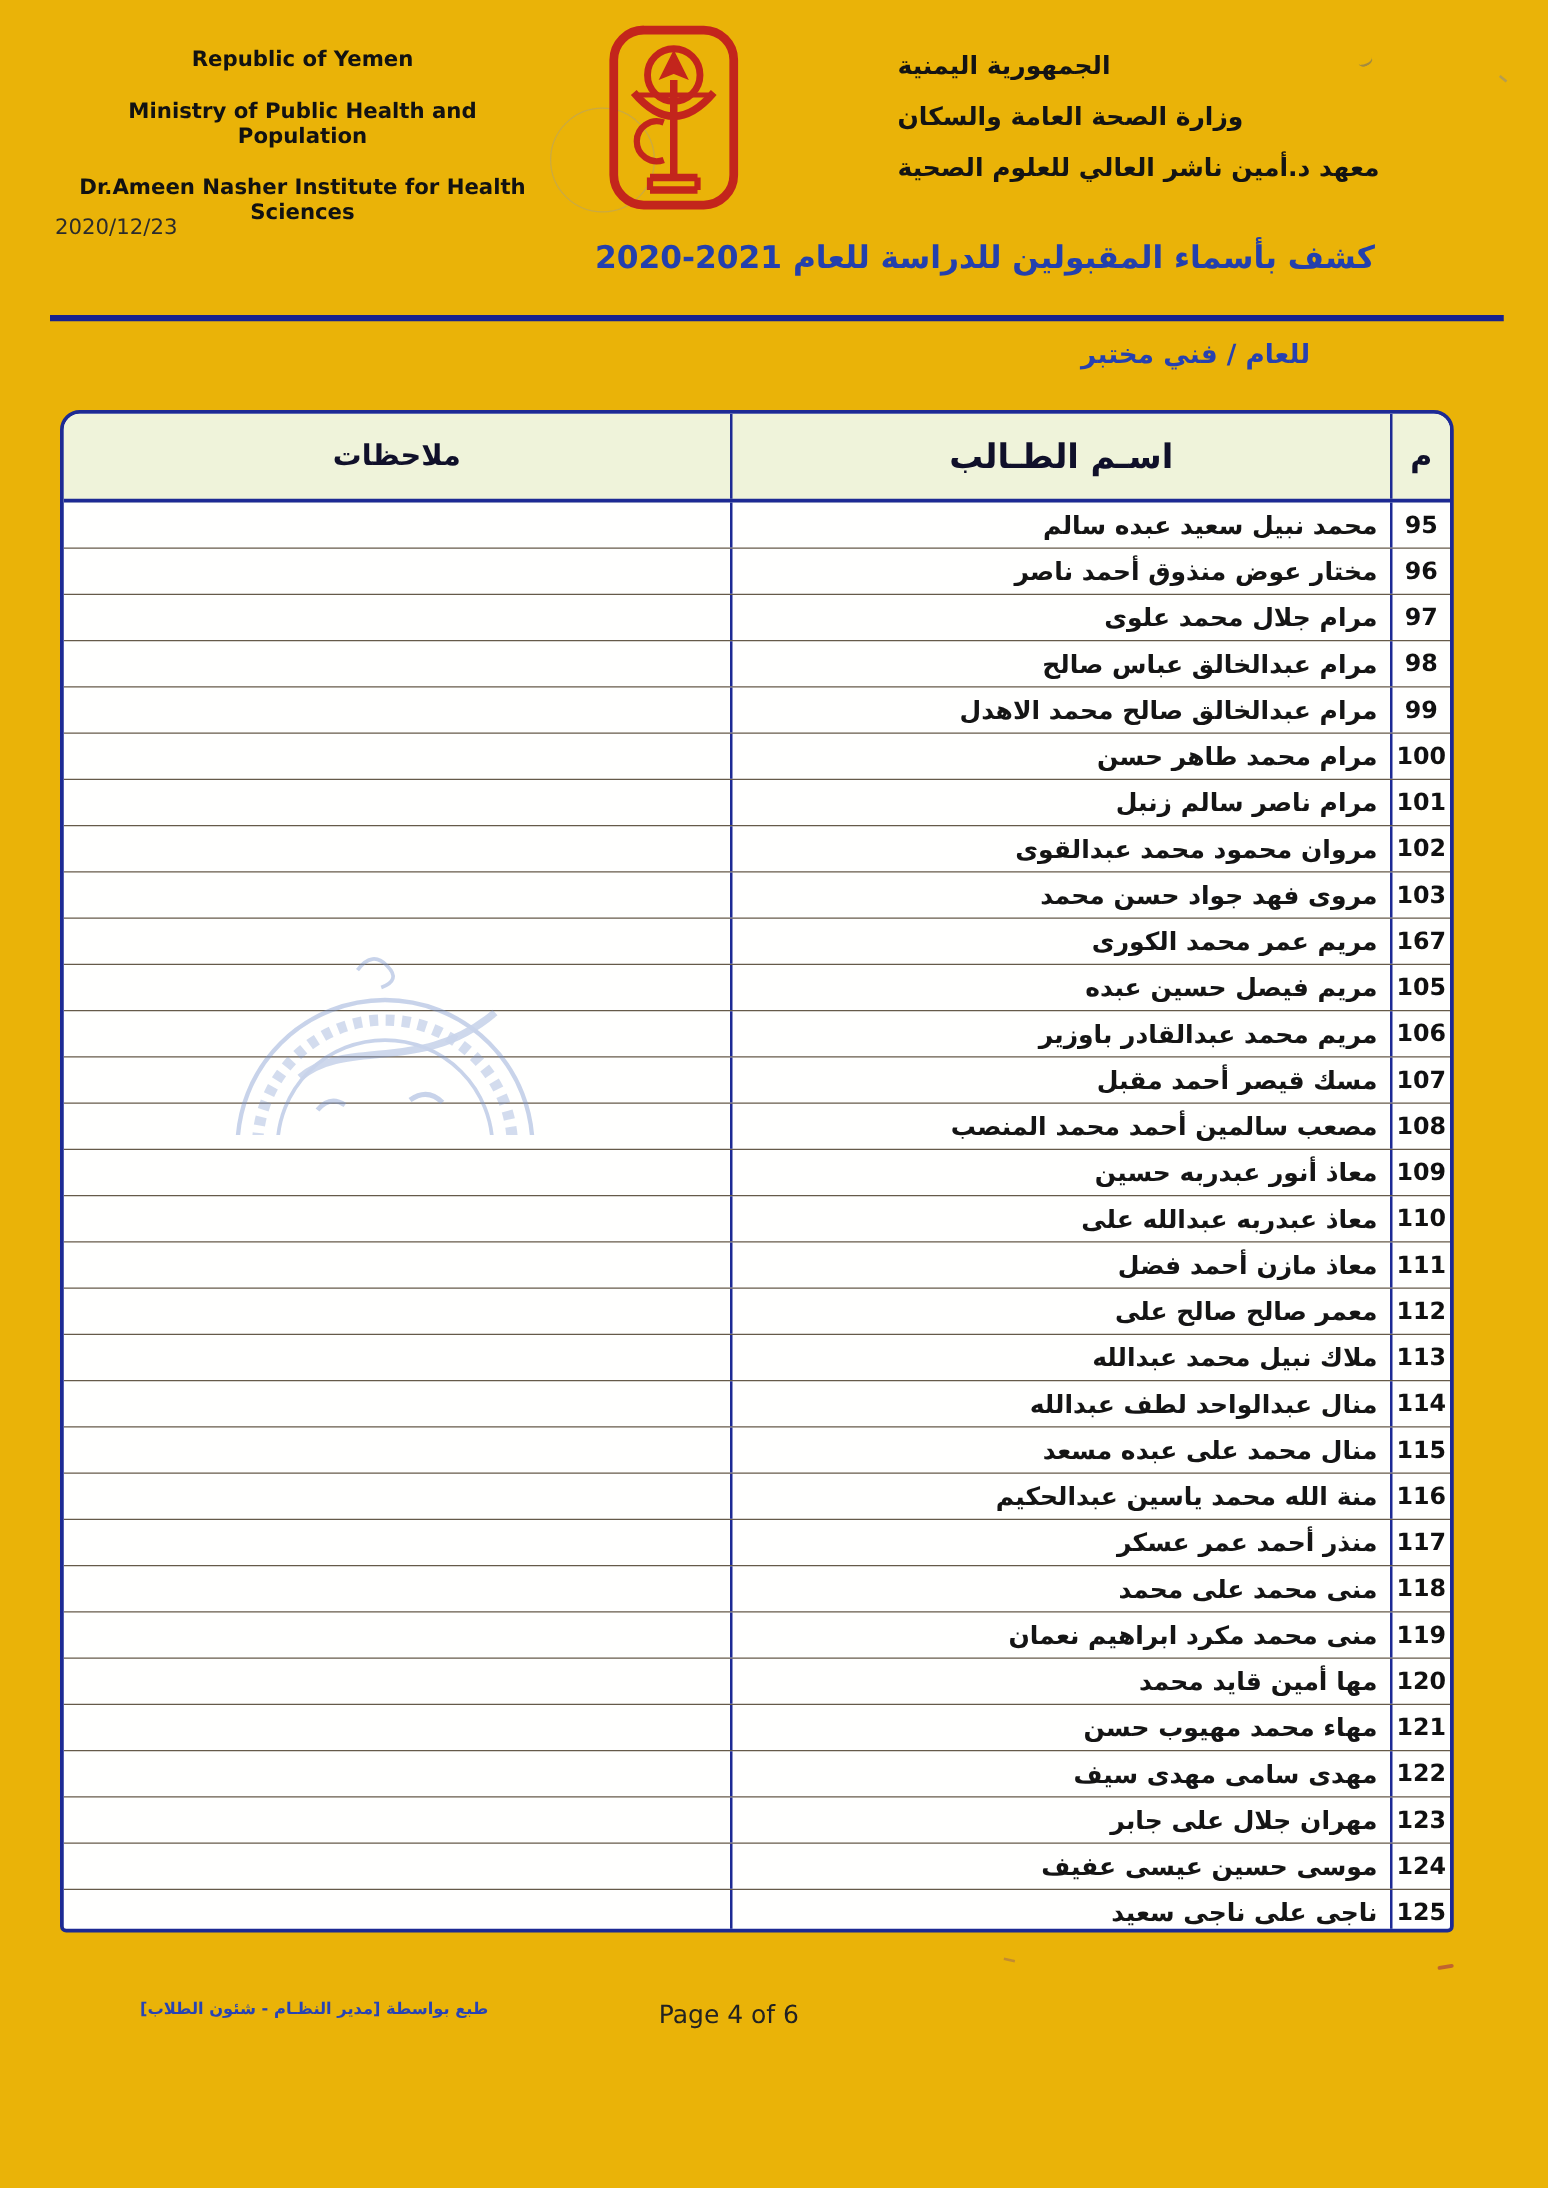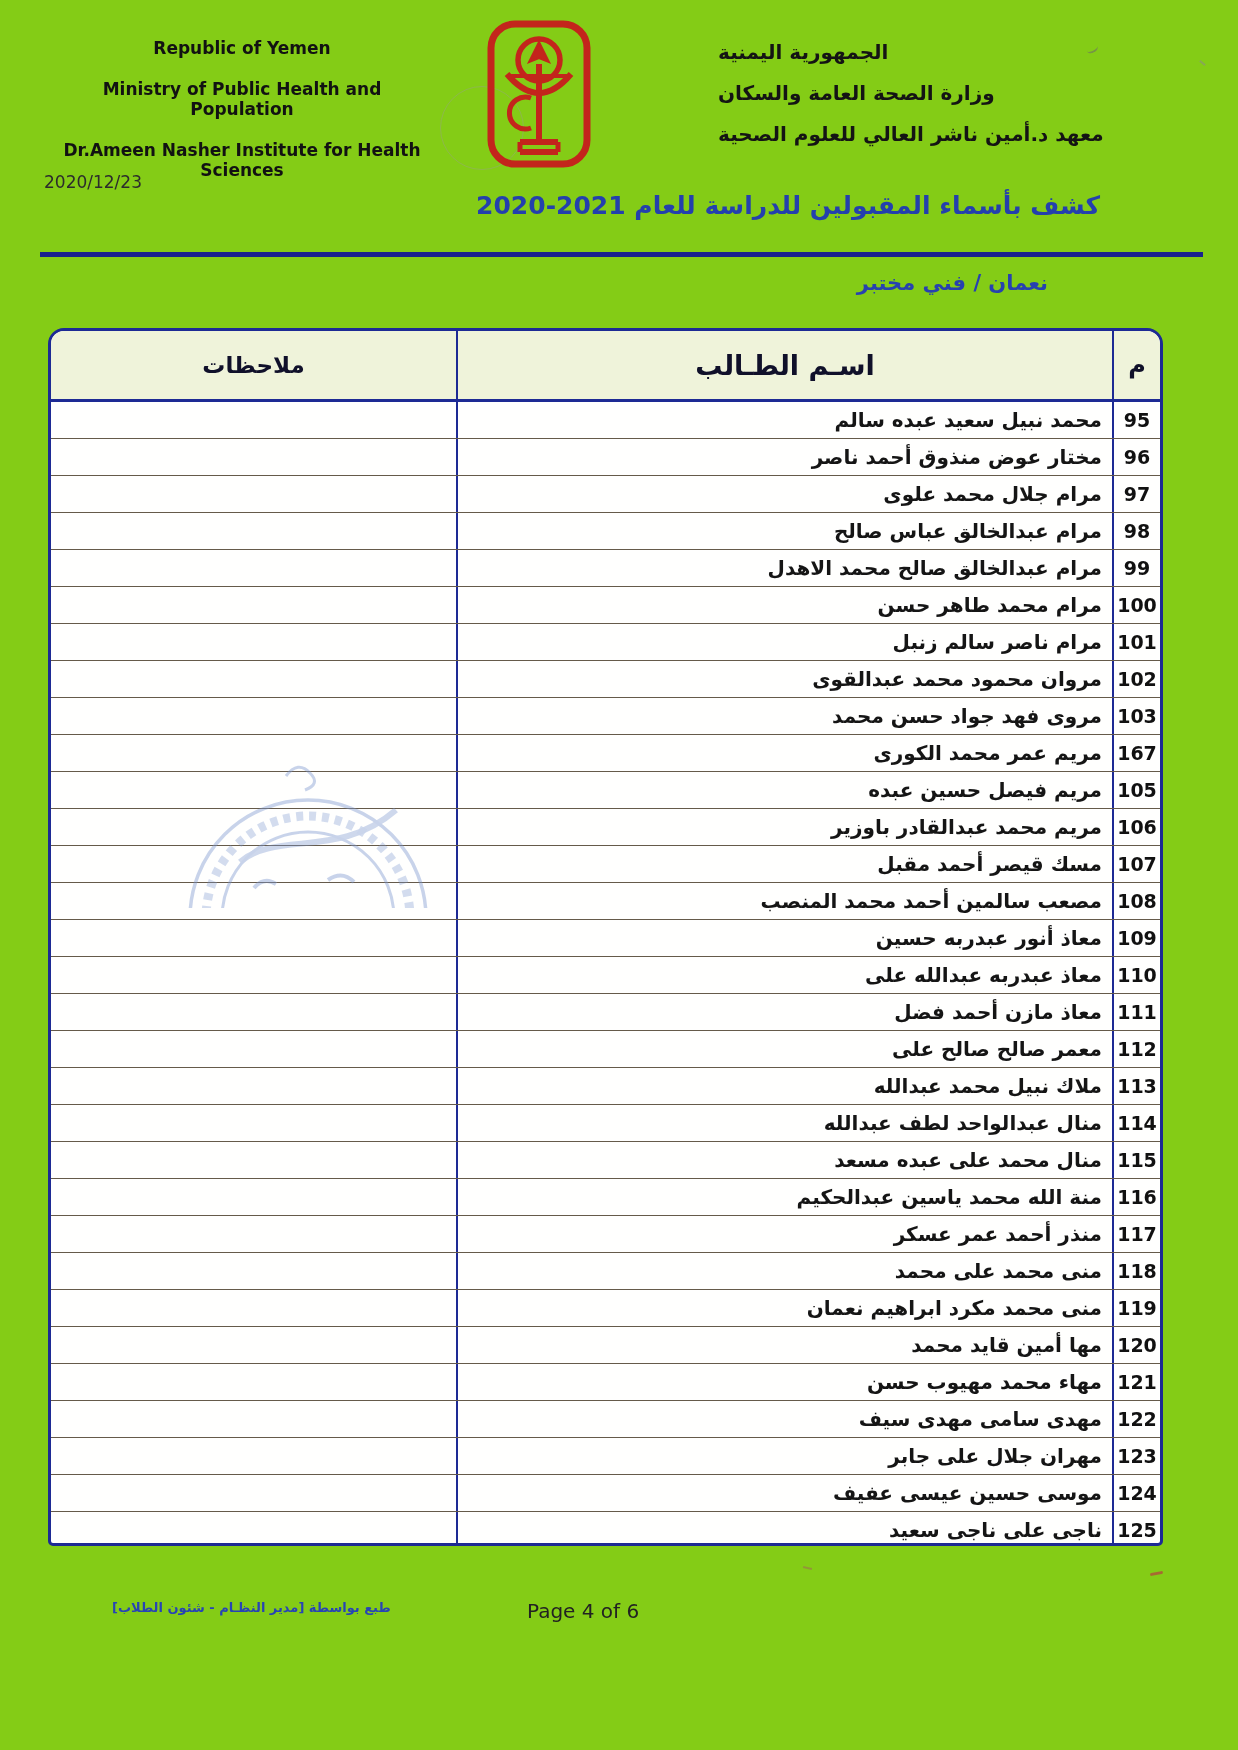--- a/index.html
+++ b/index.html
@@ -1,16 +1,16 @@
 <!DOCTYPE html>
 <html lang="ar"><head>
 <meta charset="utf-8">
 <style>
   html,body{margin:0;padding:0;background:#e8e8e8;}
-  .page{position:relative;width:1238px;height:1750px;background:#84cc16;
+  .page{position:relative;width:1238px;height:1750px;background:#eab308;
         font-family:"DejaVu Sans",sans-serif;overflow:hidden;margin:0 auto;color:#1b1b1b;}
 
   
   .hdr-en{position:absolute;left:52px;top:38px;width:380px;text-align:center;
           font-weight:bold;font-size:17px;color:#121212;}
   .hdr-en p{margin:0 0 21px 0;}
   .hdr-ar{position:absolute;right:50px;top:40px;width:470px;text-align:left;
           font-weight:bold;font-size:20px;color:#141414;direction:rtl;}
   .hdr-ar p{margin:0 0 17px 0;}
   .logo{position:absolute;left:487px;top:20px;width:104px;height:148px;}
@@ -26,21 +26,21 @@
         font-size:21px;direction:rtl;}
 
   
   .dtable{position:absolute;left:48px;top:328px;width:1115px;height:1218px;
           box-sizing:border-box;border:3px solid #1d2a94;border-radius:16px 16px 5px 5px;
           background:#fffffe;overflow:hidden;direction:rtl;display:flex;flex-direction:column;}
   .thead{height:68px;flex-shrink:0;background:#eff3da;border-bottom:3px solid #1d2a94;
          display:flex;color:#10102a;}
   .thead>div{display:flex;align-items:center;justify-content:center;font-weight:bold;}
   .c-num{width:48px;flex-shrink:0;border-left:2.5px solid #1d2a94;box-sizing:border-box;}
-  .c-name{width:656px;flex-shrink:0;border-left:2.5px solid #1d2a94;box-sizing:border-box;}
+  .c-name{width:528px;flex-shrink:0;border-left:2.5px solid #1d2a94;box-sizing:border-box;}
   .c-notes{flex:1;}
   .thead .c-num{font-size:24px;}
   .thead .c-name{font-size:27px;letter-spacing:1px;}
   .thead .c-notes{font-size:23px;}
   .tbody{flex:1;display:flex;flex-direction:column;}
   .trow{height:36px;flex-shrink:0;display:flex;border-bottom:1px solid rgba(84,72,54,.9);}
   .trow:last-child{border-bottom:none;}
   .trow .c-num{display:flex;align-items:center;justify-content:center;
                font-weight:bold;font-size:19px;color:#111;}
   .trow .c-name{display:flex;align-items:center;padding-right:10px;
@@ -104,21 +104,21 @@
   <div class="hdr-ar">
     <p>الجمهورية اليمنية</p>
     <p>وزارة الصحة العامة والسكان</p>
     <p>معهد د.أمين ناشر العالي للعلوم الصحية</p>
   </div>
 
   <div class="date">2020/12/23</div>
 
   <div class="title">كشف بأسماء المقبولين للدراسة للعام 2021-2020</div>
   <div class="rule"></div>
-  <div class="spec">نعمان / فني مختبر</div>
+  <div class="spec">للعام / فني مختبر</div>
 
   <div class="dtable">
     <div class="thead">
       <div class="c-num">م</div>
       <div class="c-name">اسـم الطـالب</div>
       <div class="c-notes">ملاحظات</div>
     </div>
     <div class="tbody">
     <div class="trow">
       <div class="c-num">95</div>

